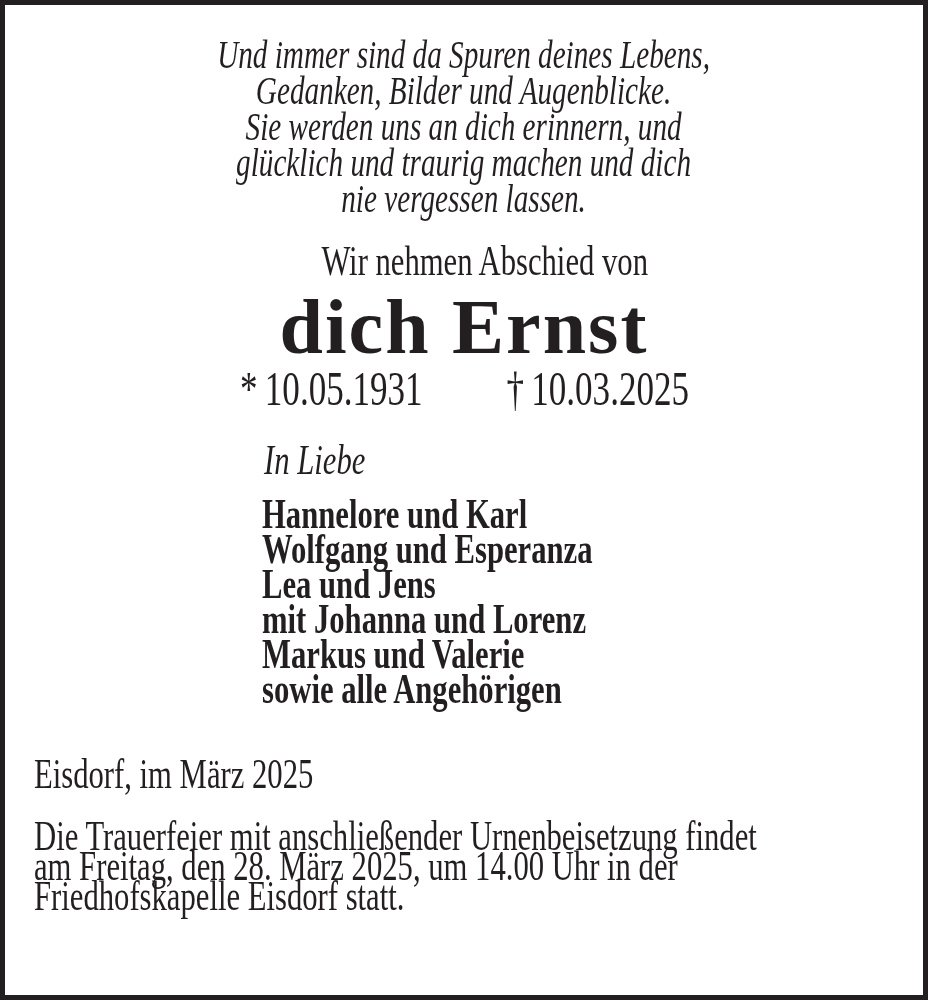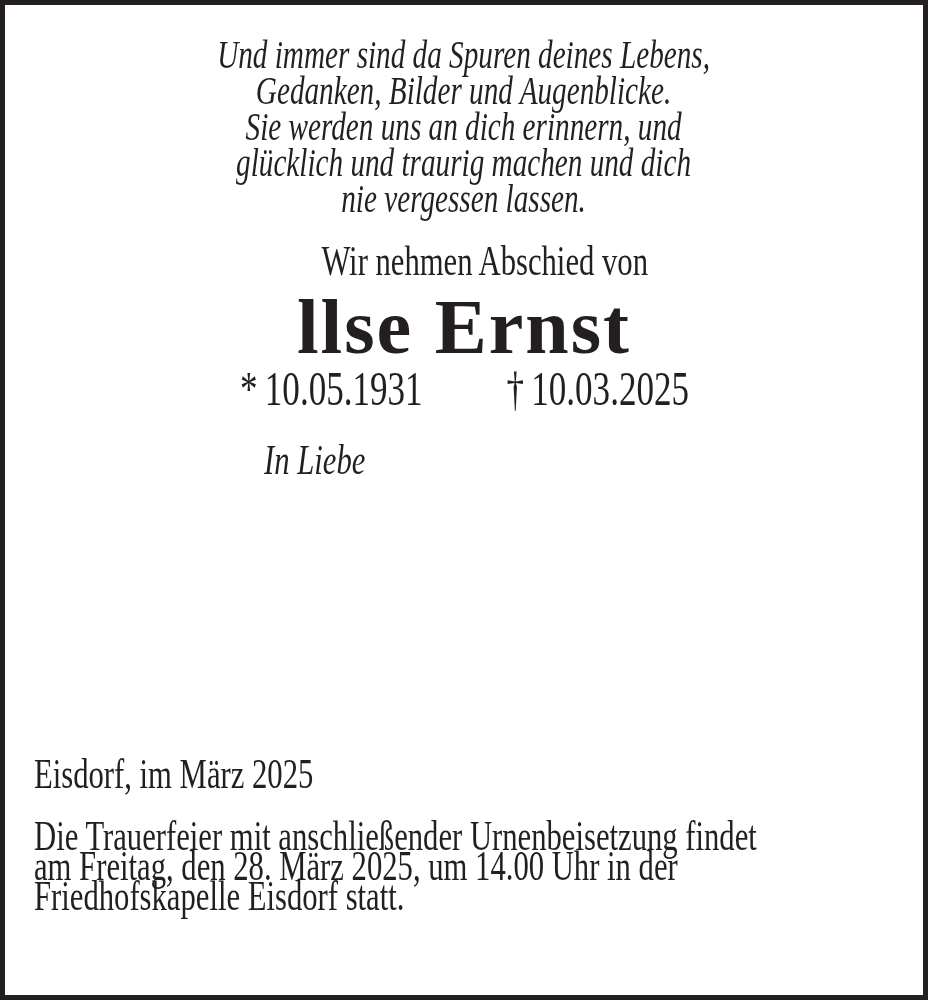--- a/index.html
+++ b/index.html
@@ -107,33 +107,43 @@
       <div>glücklich und traurig machen und dich</div>
       <div>nie vergessen lassen.</div>
     </div>
   </div>
 
   <div class="block center-block intro">
     <div class="cond c-center">Wir nehmen Abschied von</div>
   </div>
 
   <div class="block center-block name">
-    <span>llse Ernst</span>
+    <span>dich Ernst</span>
   </div>
 
   <div class="block center-block dates">
     <div class="cond c-center">
       <span class="birth-group"><span class="sym">*</span><span>10.05.1931</span></span><span class="death-group"><span class="sym">†</span><span>10.03.2025</span></span>
     </div>
   </div>
 
   <div class="block salutation">
     <div class="cond c-left">In Liebe</div>
   </div>
 
+  <div class="block mourners">
+    <div class="cond c-left">
+      <div>Hannelore und Karl</div>
+      <div>Wolfgang und Esperanza</div>
+      <div>Lea und Jens</div>
+      <div>mit Johanna und Lorenz</div>
+      <div>Markus und Valerie</div>
+      <div>sowie alle Angehörigen</div>
+    </div>
+  </div>
 
   <div class="block place-date">
     <div class="cond c-left">Eisdorf, im März 2025</div>
   </div>
 
   <div class="block announcement">
     <div class="cond c-left">
       <div>Die Trauerfeier mit anschließender Urnenbeisetzung findet</div>
       <div>am Freitag, den 28. März 2025, um 14.00 Uhr in der</div>
       <div>Friedhofskapelle Eisdorf statt.</div>

